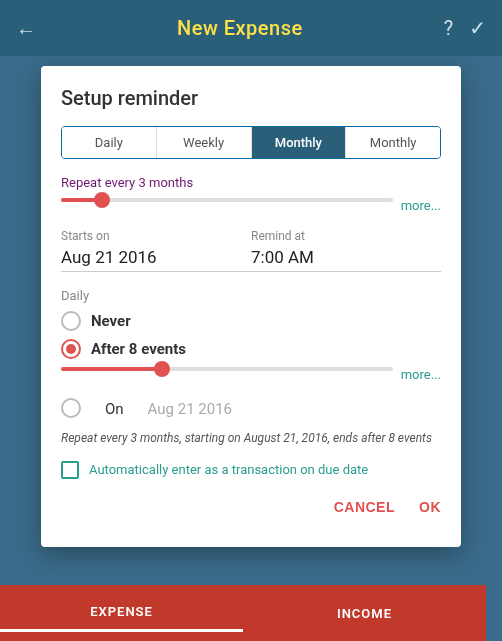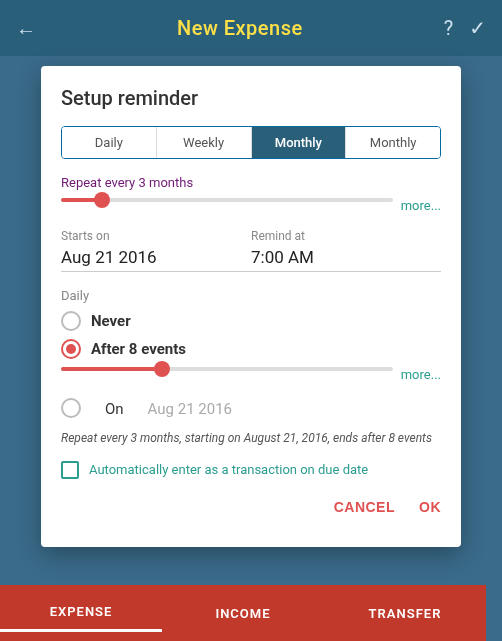--- a/index.html
+++ b/index.html
@@ -361,14 +361,13 @@
     <div class="action-row">
       <button class="action-btn">CANCEL</button>
       <button class="action-btn">OK</button>
     </div>
   </div>
 </div>
 
 <div class="bottom-bar">
   <div class="bottom-tab active">EXPENSE</div>
   <div class="bottom-tab">INCOME</div>
-  <div class="bottom-tab">TRANSFER</div>
 </div>
 
 </body></html>

